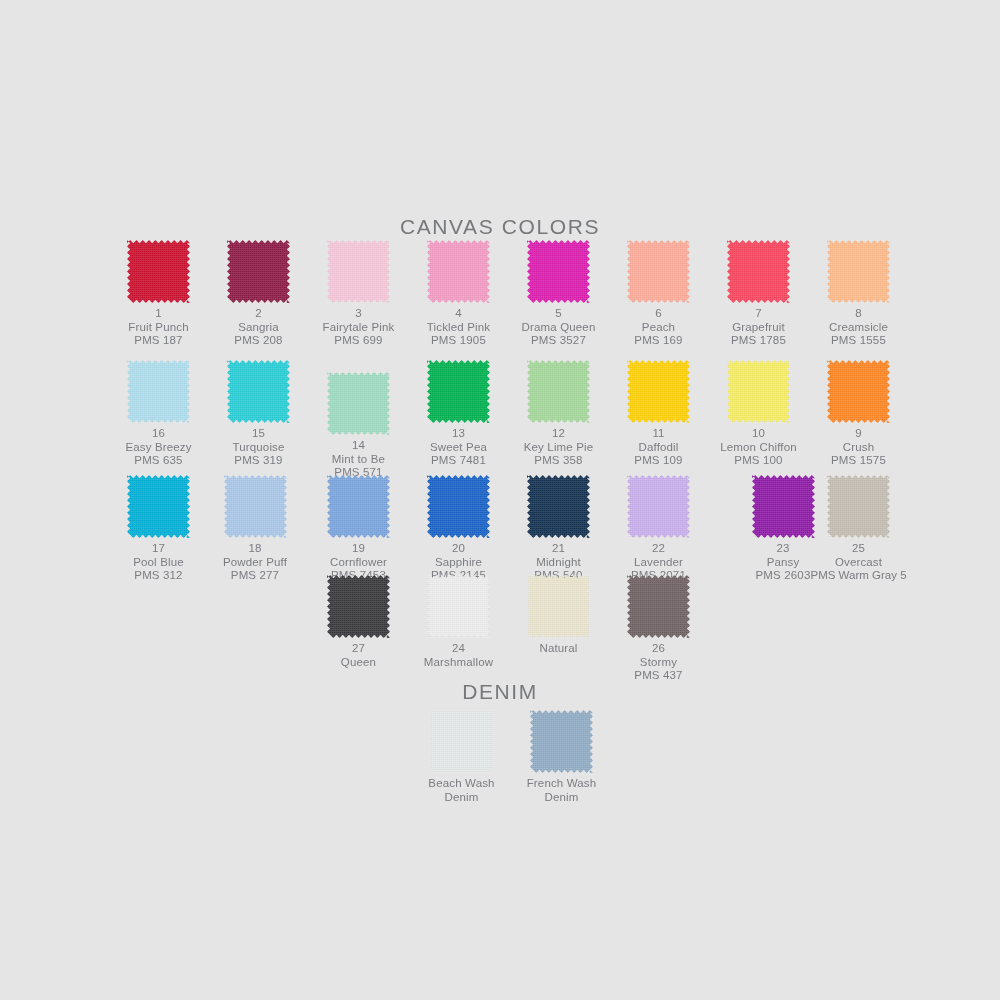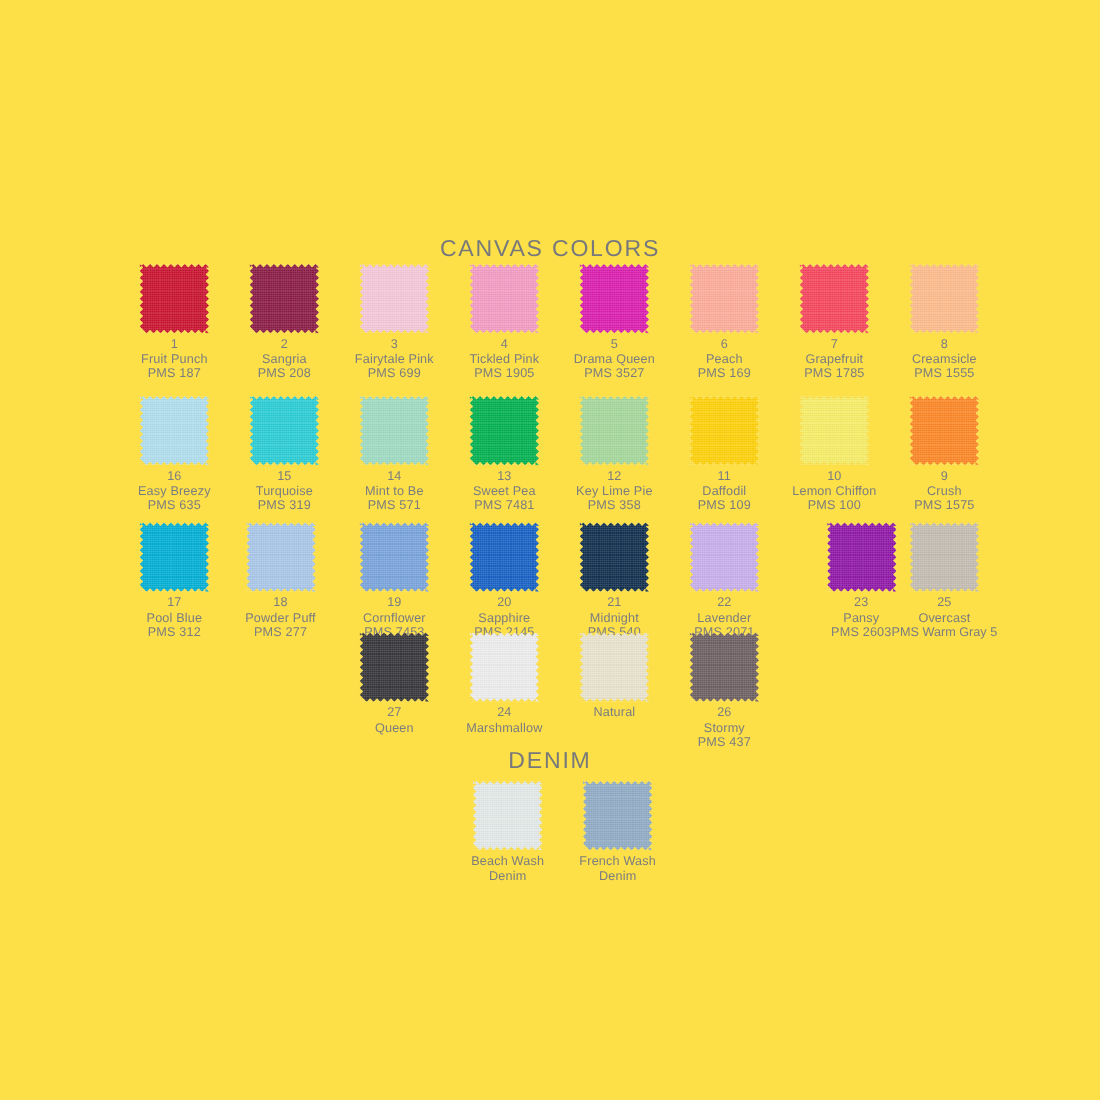--- a/index.html
+++ b/index.html
@@ -11,21 +11,21 @@
     width: 1000px;
     height: 1000px;
     font-family: "Liberation Sans", sans-serif;
     -webkit-font-smoothing: antialiased;
   }
   #page {
     position: relative;
     width: 1000px;
     height: 1000px;
     overflow: hidden;
-    background: #fde047;
+    background: #e5e5e5;
   }
   .section-title {
     position: absolute;
     width: 1000px;
     left: 0;
     text-align: center;
     font-size: 21px;
     letter-spacing: 1.6px;
     color: #77787b;
     font-weight: 400;
@@ -201,21 +201,21 @@
             <path d="M0.00,3.15 L3.15,0 L6.30,3.15 L9.45,0 L12.60,3.15 L15.75,0 L18.90,3.15 L22.05,0 L25.20,3.15 L28.35,0 L31.50,3.15 L34.65,0 L37.80,3.15 L40.95,0 L44.10,3.15 L47.25,0 L50.40,3.15 L53.55,0 L56.70,3.15 L59.85,0 L63.00,3.15 L59.85,3.15 L63.00,6.30 L59.85,9.45 L63.00,12.60 L59.85,15.75 L63.00,18.90 L59.85,22.05 L63.00,25.20 L59.85,28.35 L63.00,31.50 L59.85,34.65 L63.00,37.80 L59.85,40.95 L63.00,44.10 L59.85,47.25 L63.00,50.40 L59.85,53.55 L63.00,56.70 L59.85,59.85 L63.00,63.00 L59.85,63.00 L59.85,59.85 L56.70,63.00 L53.55,59.85 L50.40,63.00 L47.25,59.85 L44.10,63.00 L40.95,59.85 L37.80,63.00 L34.65,59.85 L31.50,63.00 L28.35,59.85 L25.20,63.00 L22.05,59.85 L18.90,63.00 L15.75,59.85 L12.60,63.00 L9.45,59.85 L6.30,63.00 L3.15,59.85 L0.00,63.00 L3.15,59.85 L3.15,59.85 L0,56.70 L3.15,53.55 L0,50.40 L3.15,47.25 L0,44.10 L3.15,40.95 L0,37.80 L3.15,34.65 L0,31.50 L3.15,28.35 L0,25.20 L3.15,22.05 L0,18.90 L3.15,15.75 L0,12.60 L3.15,9.45 L0,6.30 L3.15,3.15 L0,0.00 Z" fill="#29ccd4"></path>
           </svg>
           <div class="chip-weave"></div>
         </div>
         <div class="labels">
           <span class="lbl lbl-num">15</span>
           <span class="lbl ">Turquoise</span>
           <span class="lbl ">PMS 319</span>
         </div>
       </div>
-      <div class="swatch-cell" style="left: 308.5px; top: 360px;">
+      <div class="swatch-cell" style="left: 308.5px; top: 372px;">
         <div class="chip-wrap">
           <svg width="63" height="63" viewBox="0 0 63 63" style="display: block;">
             <path d="M0.00,3.15 L3.15,0 L6.30,3.15 L9.45,0 L12.60,3.15 L15.75,0 L18.90,3.15 L22.05,0 L25.20,3.15 L28.35,0 L31.50,3.15 L34.65,0 L37.80,3.15 L40.95,0 L44.10,3.15 L47.25,0 L50.40,3.15 L53.55,0 L56.70,3.15 L59.85,0 L63.00,3.15 L59.85,3.15 L63.00,6.30 L59.85,9.45 L63.00,12.60 L59.85,15.75 L63.00,18.90 L59.85,22.05 L63.00,25.20 L59.85,28.35 L63.00,31.50 L59.85,34.65 L63.00,37.80 L59.85,40.95 L63.00,44.10 L59.85,47.25 L63.00,50.40 L59.85,53.55 L63.00,56.70 L59.85,59.85 L63.00,63.00 L59.85,63.00 L59.85,59.85 L56.70,63.00 L53.55,59.85 L50.40,63.00 L47.25,59.85 L44.10,63.00 L40.95,59.85 L37.80,63.00 L34.65,59.85 L31.50,63.00 L28.35,59.85 L25.20,63.00 L22.05,59.85 L18.90,63.00 L15.75,59.85 L12.60,63.00 L9.45,59.85 L6.30,63.00 L3.15,59.85 L0.00,63.00 L3.15,59.85 L3.15,59.85 L0,56.70 L3.15,53.55 L0,50.40 L3.15,47.25 L0,44.10 L3.15,40.95 L0,37.80 L3.15,34.65 L0,31.50 L3.15,28.35 L0,25.20 L3.15,22.05 L0,18.90 L3.15,15.75 L0,12.60 L3.15,9.45 L0,6.30 L3.15,3.15 L0,0.00 Z" fill="#9ed9c1"></path>
           </svg>
           <div class="chip-weave"></div>
         </div>
         <div class="labels">
           <span class="lbl lbl-num">14</span>
           <span class="lbl ">Mint to Be</span>
           <span class="lbl ">PMS 571</span>

